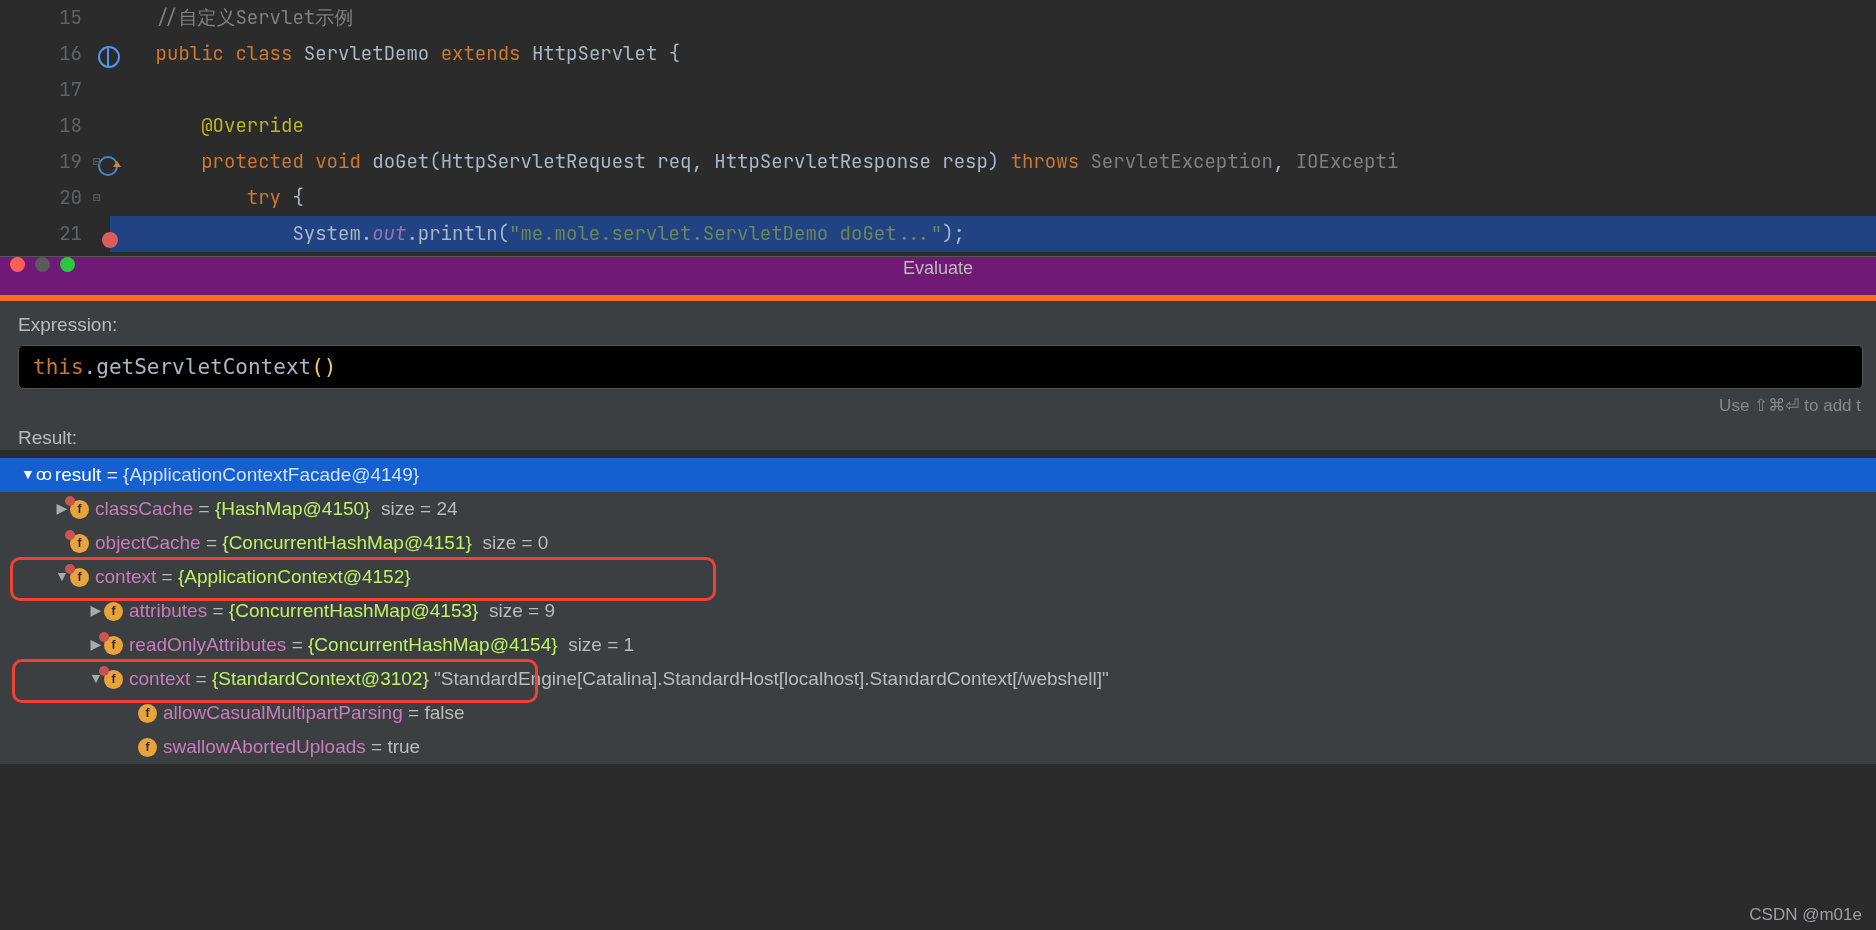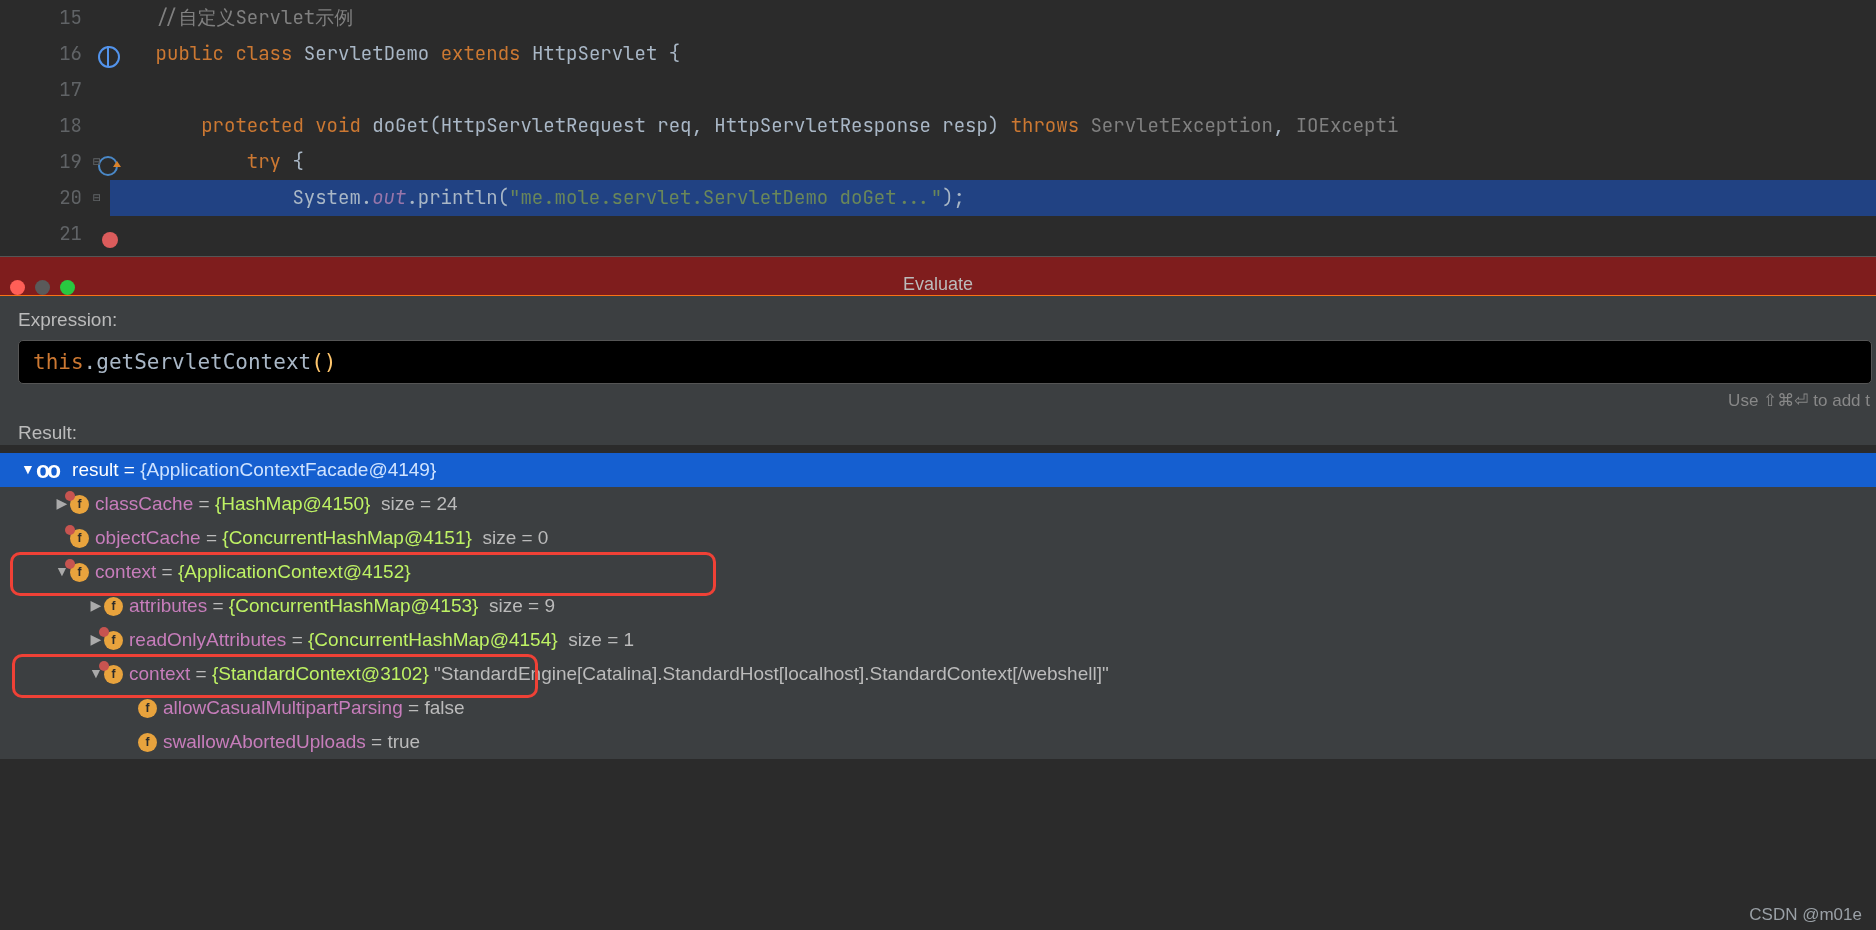--- a/index.html
+++ b/index.html
@@ -12,40 +12,40 @@
   .code{margin-left:110px}
   .code .line{height:36px;line-height:36px;white-space:pre}
   .hl-line{background:#214283}
   .kw{color:#cc7832}
   .ann{color:#bbb529}
   .static{color:#9876aa;font-style:italic}
   .str{color:#6a8759}
   .cmt{color:#808080}
   .typ{color:#a9b7c6}
   .dim{color:#808080}
-  .dlg-titlebar{height:38px;background:#7f1d1d;display:flex;align-items:flex-end;position:relative;border-top:1px solid #555;border-bottom:1px solid #f97316}
+  .dlg-titlebar{height:38px;background:#701a75;display:flex;align-items:flex-start;position:relative;border-top:1px solid #555;border-bottom:6px solid #f97316}
   .dlg-titlebar .dot{width:15px;height:15px;border-radius:50%;margin-left:10px}
   .d-red{background:#ff5f57}.d-grn{background:#28c840;margin-left:10px}.d-gray{background:#5a5a5a}
   .dlg-title{position:absolute;left:0;right:0;text-align:center;color:#bbbbbb;font-family:-apple-system,"Helvetica Neue",Arial,sans-serif;font-size:18px}
-  .panel{background:#3c3f41;padding:12px 4px 0 18px;font-family:-apple-system,"Helvetica Neue",Arial,sans-serif}
+  .panel{background:#3c3f41;padding:12px 13px 0 18px;font-family:-apple-system,"Helvetica Neue",Arial,sans-serif}
   .lbl{color:#bbbbbb;font-size:19px;margin-bottom:8px}
   .expr-box{background:#000000;border:1px solid #555;border-radius:5px;padding:8px 14px;font-family:Menlo,Consolas,monospace;font-size:21px}
   .expr-box .kw2{color:#cc7832}
   .expr-box .pl{color:#a9b7c6}
   .expr-box .py{color:#ffc66d}
   .hint{text-align:right;color:#888;font-size:17px;margin:6px 2px 10px 0}
   .tree{background:#3c3f41;font-family:-apple-system,"Helvetica Neue",Arial,sans-serif;font-size:19px}
   .row{height:34px;display:flex;align-items:center;white-space:pre}
   .row.sel{background:#155fd0;color:#fff}
   .arrow{display:inline-block;width:16px;text-align:center;color:#aaa;font-size:14px}
   .row.sel .arrow{color:#fff}
   .ficon{display:inline-flex;width:19px;height:19px;border-radius:50%;align-items:center;justify-content:center;font-size:12px;font-weight:bold;color:#2b2b2b;margin-right:6px;position:relative}
   .ficon.y{background:#e8a33d}
   .ficon.p::before{content:"";position:absolute;left:-5px;top:-4px;width:10px;height:10px;background:#c75450;border-radius:50%}
-  .oo{display:inline-block;color:#ffd866;font-size:23px;letter-spacing:-3px;margin-right:14px;font-weight:bold}
+  .oo{display:inline-block;color:#ffd866;font-size:17px;letter-spacing:-3px;margin-right:6px;font-weight:normal}
   .row.sel .oo{color:#fff}
   .nm{color:#c77dbb}
   .row.sel .nm{color:#fff}
   .eq{color:#bbbbbb}
   .row.sel .eq{color:#fff}
   .vl{color:#bef264}
   .row.sel .vl{color:#cfe3ff}
   .vlw{color:#bbbbbb}
   .box-red{position:absolute;border:3px solid #ef4136;border-radius:10px;pointer-events:none}
   .watermark{position:absolute;right:14px;bottom:5px;color:#9aa0a6;font-family:-apple-system,Arial,sans-serif;font-size:17px}
@@ -74,20 +74,21 @@
       <div></div>
       <div></div>
       <div>⊟</div>
       <div>⊟</div>
       <div></div>
     </div>
   <div class="code" id="code">
       <div class="line ">    <span class="cmt">//自定义Servlet示例</span></div>
       <div class="line ">    <span class="kw">public</span> <span class="kw">class</span> <span class="typ">ServletDemo</span> <span class="kw">extends</span> <span class="typ">HttpServlet</span> {</div>
       <div class="line "> </div>
+      <div class="line ">        <span class="ann">@Override</span></div>
       <div class="line ">        <span class="kw">protected</span> <span class="kw">void</span> <span class="typ">doGet</span>(HttpServletRequest req, HttpServletResponse resp) <span class="kw">throws</span> <span class="dim">ServletException</span>, <span class="dim">IOExcepti</span></div>
       <div class="line ">            <span class="kw">try</span> {</div>
       <div class="line hl-line">                System.<span class="static">out</span>.println(<span class="str">"me.mole.servlet.ServletDemo doGet..."</span>);</div>
     </div>
 </div>
 
 <div class="dlg-titlebar">
   <span class="dot d-red"></span>
   <span class="dot d-gray" style="margin-left:10px"></span>
   <span class="dot d-grn"></span>

